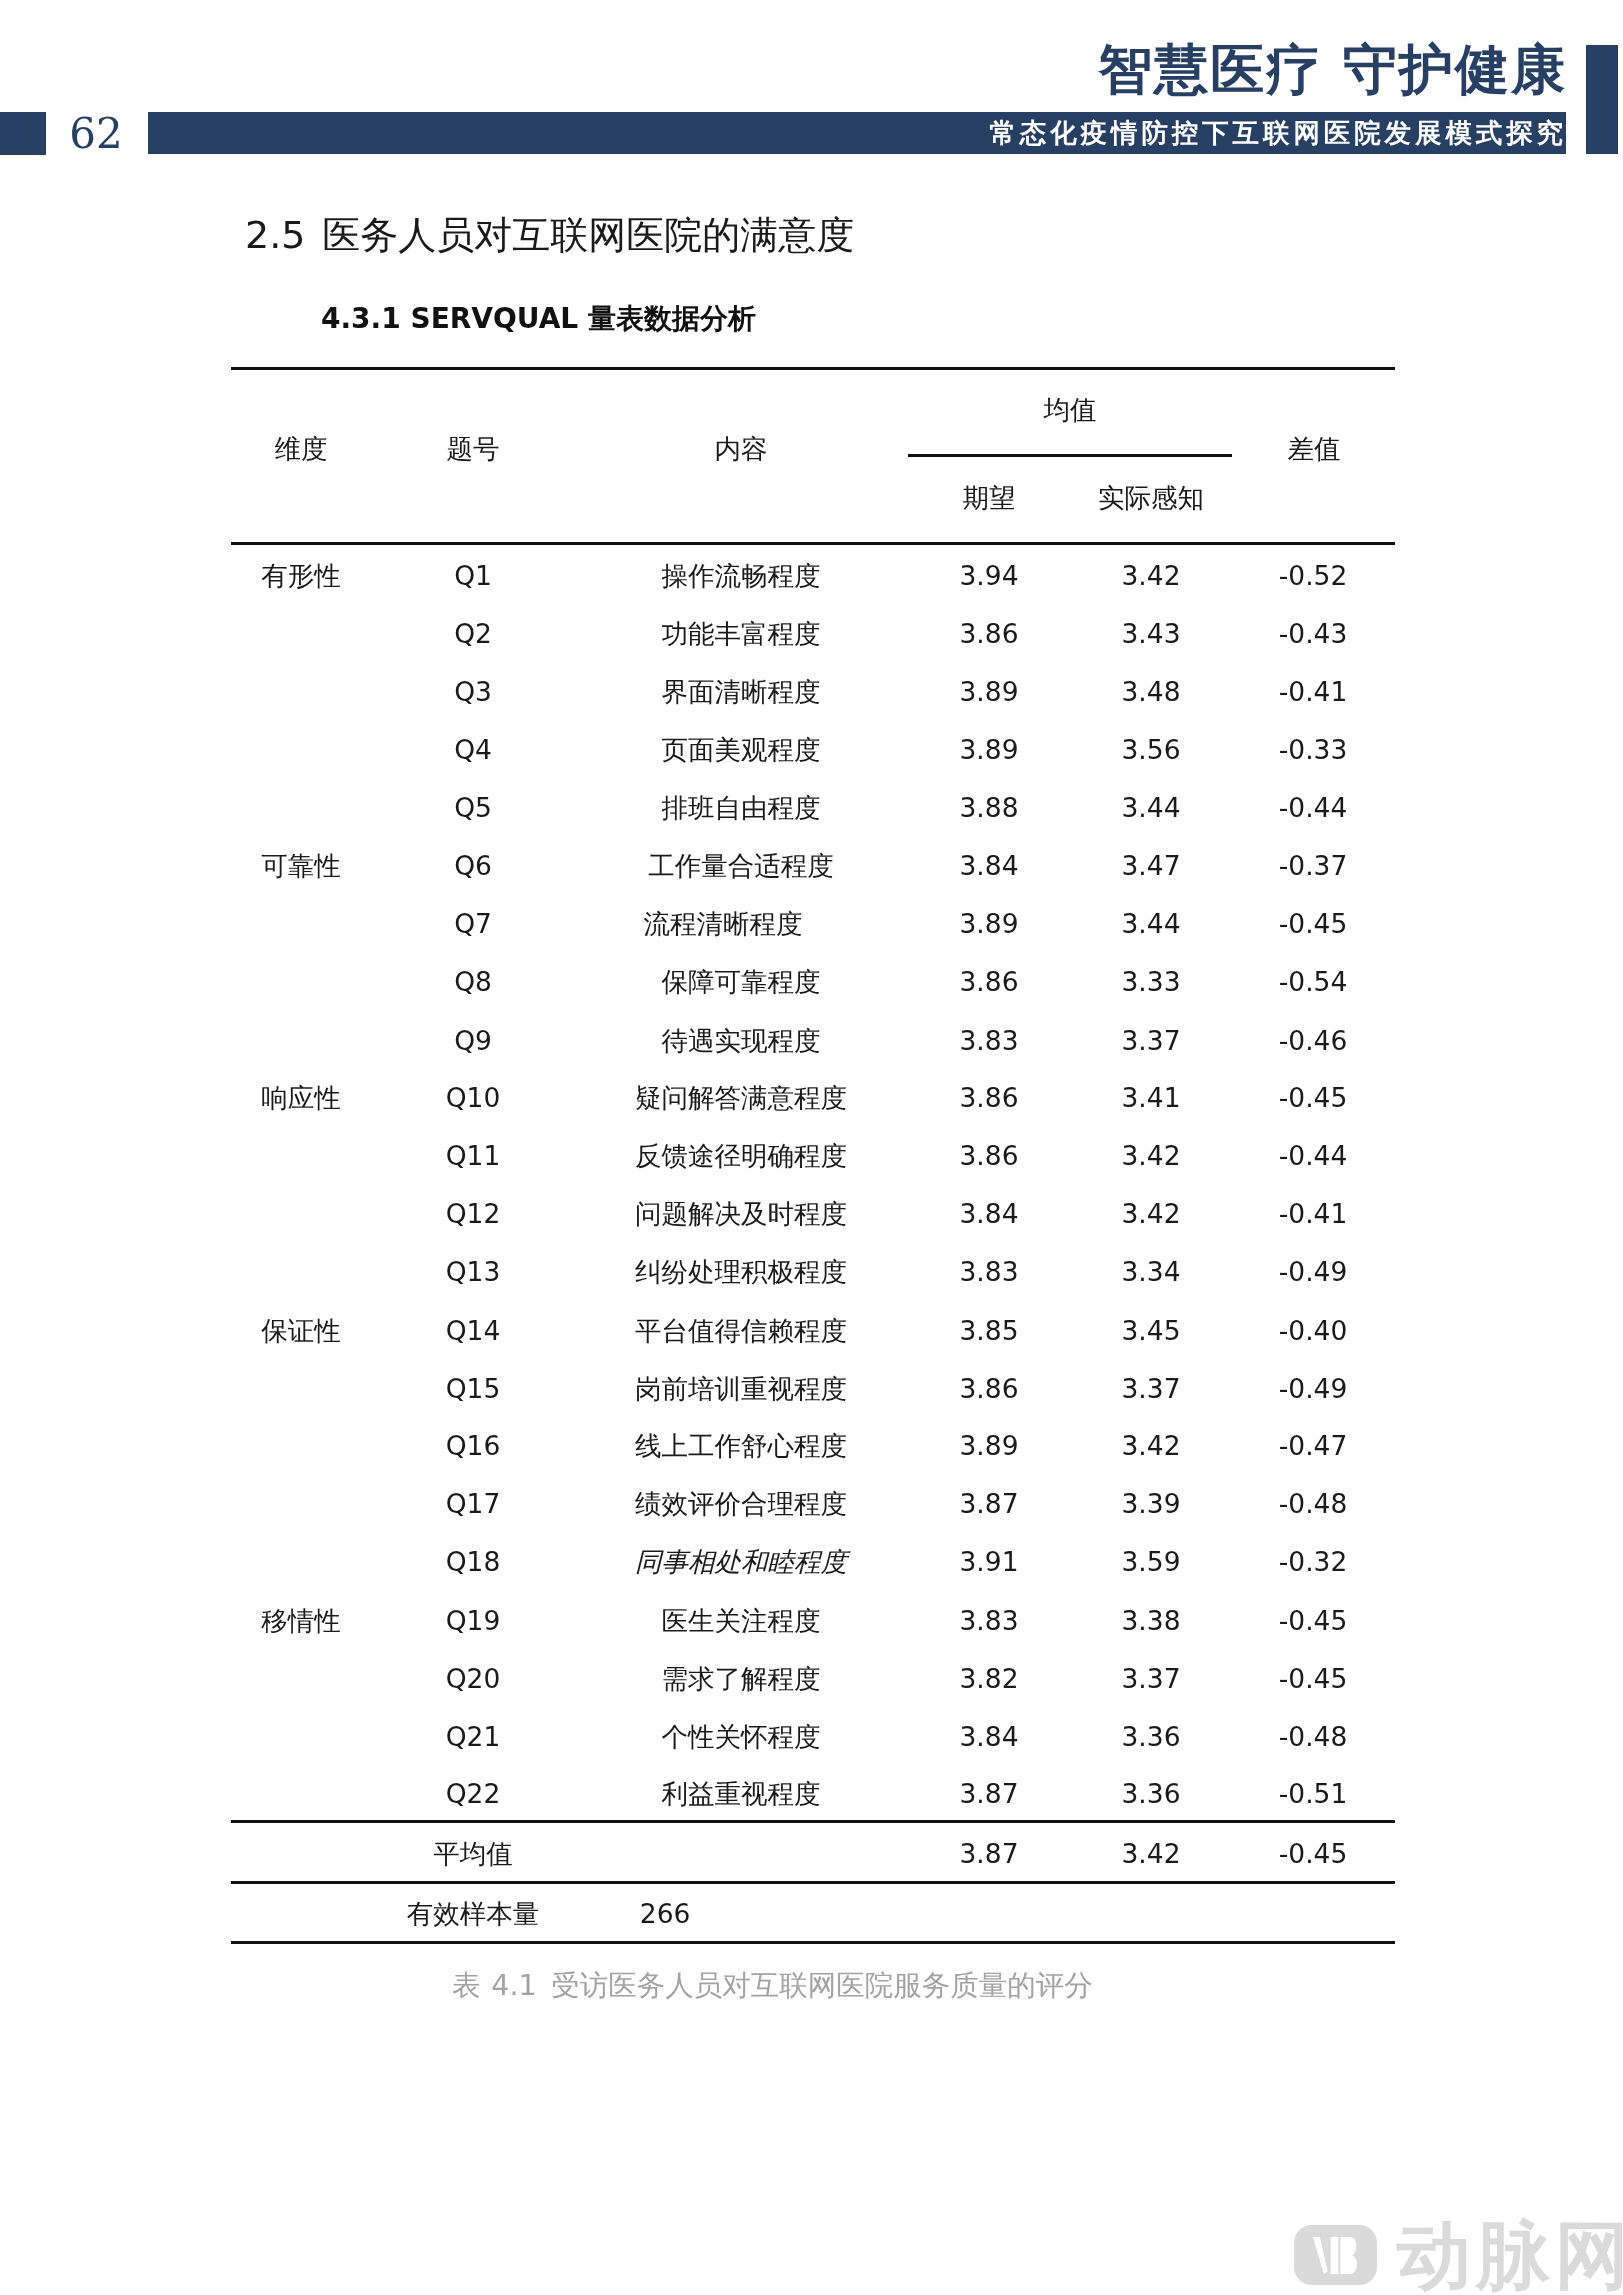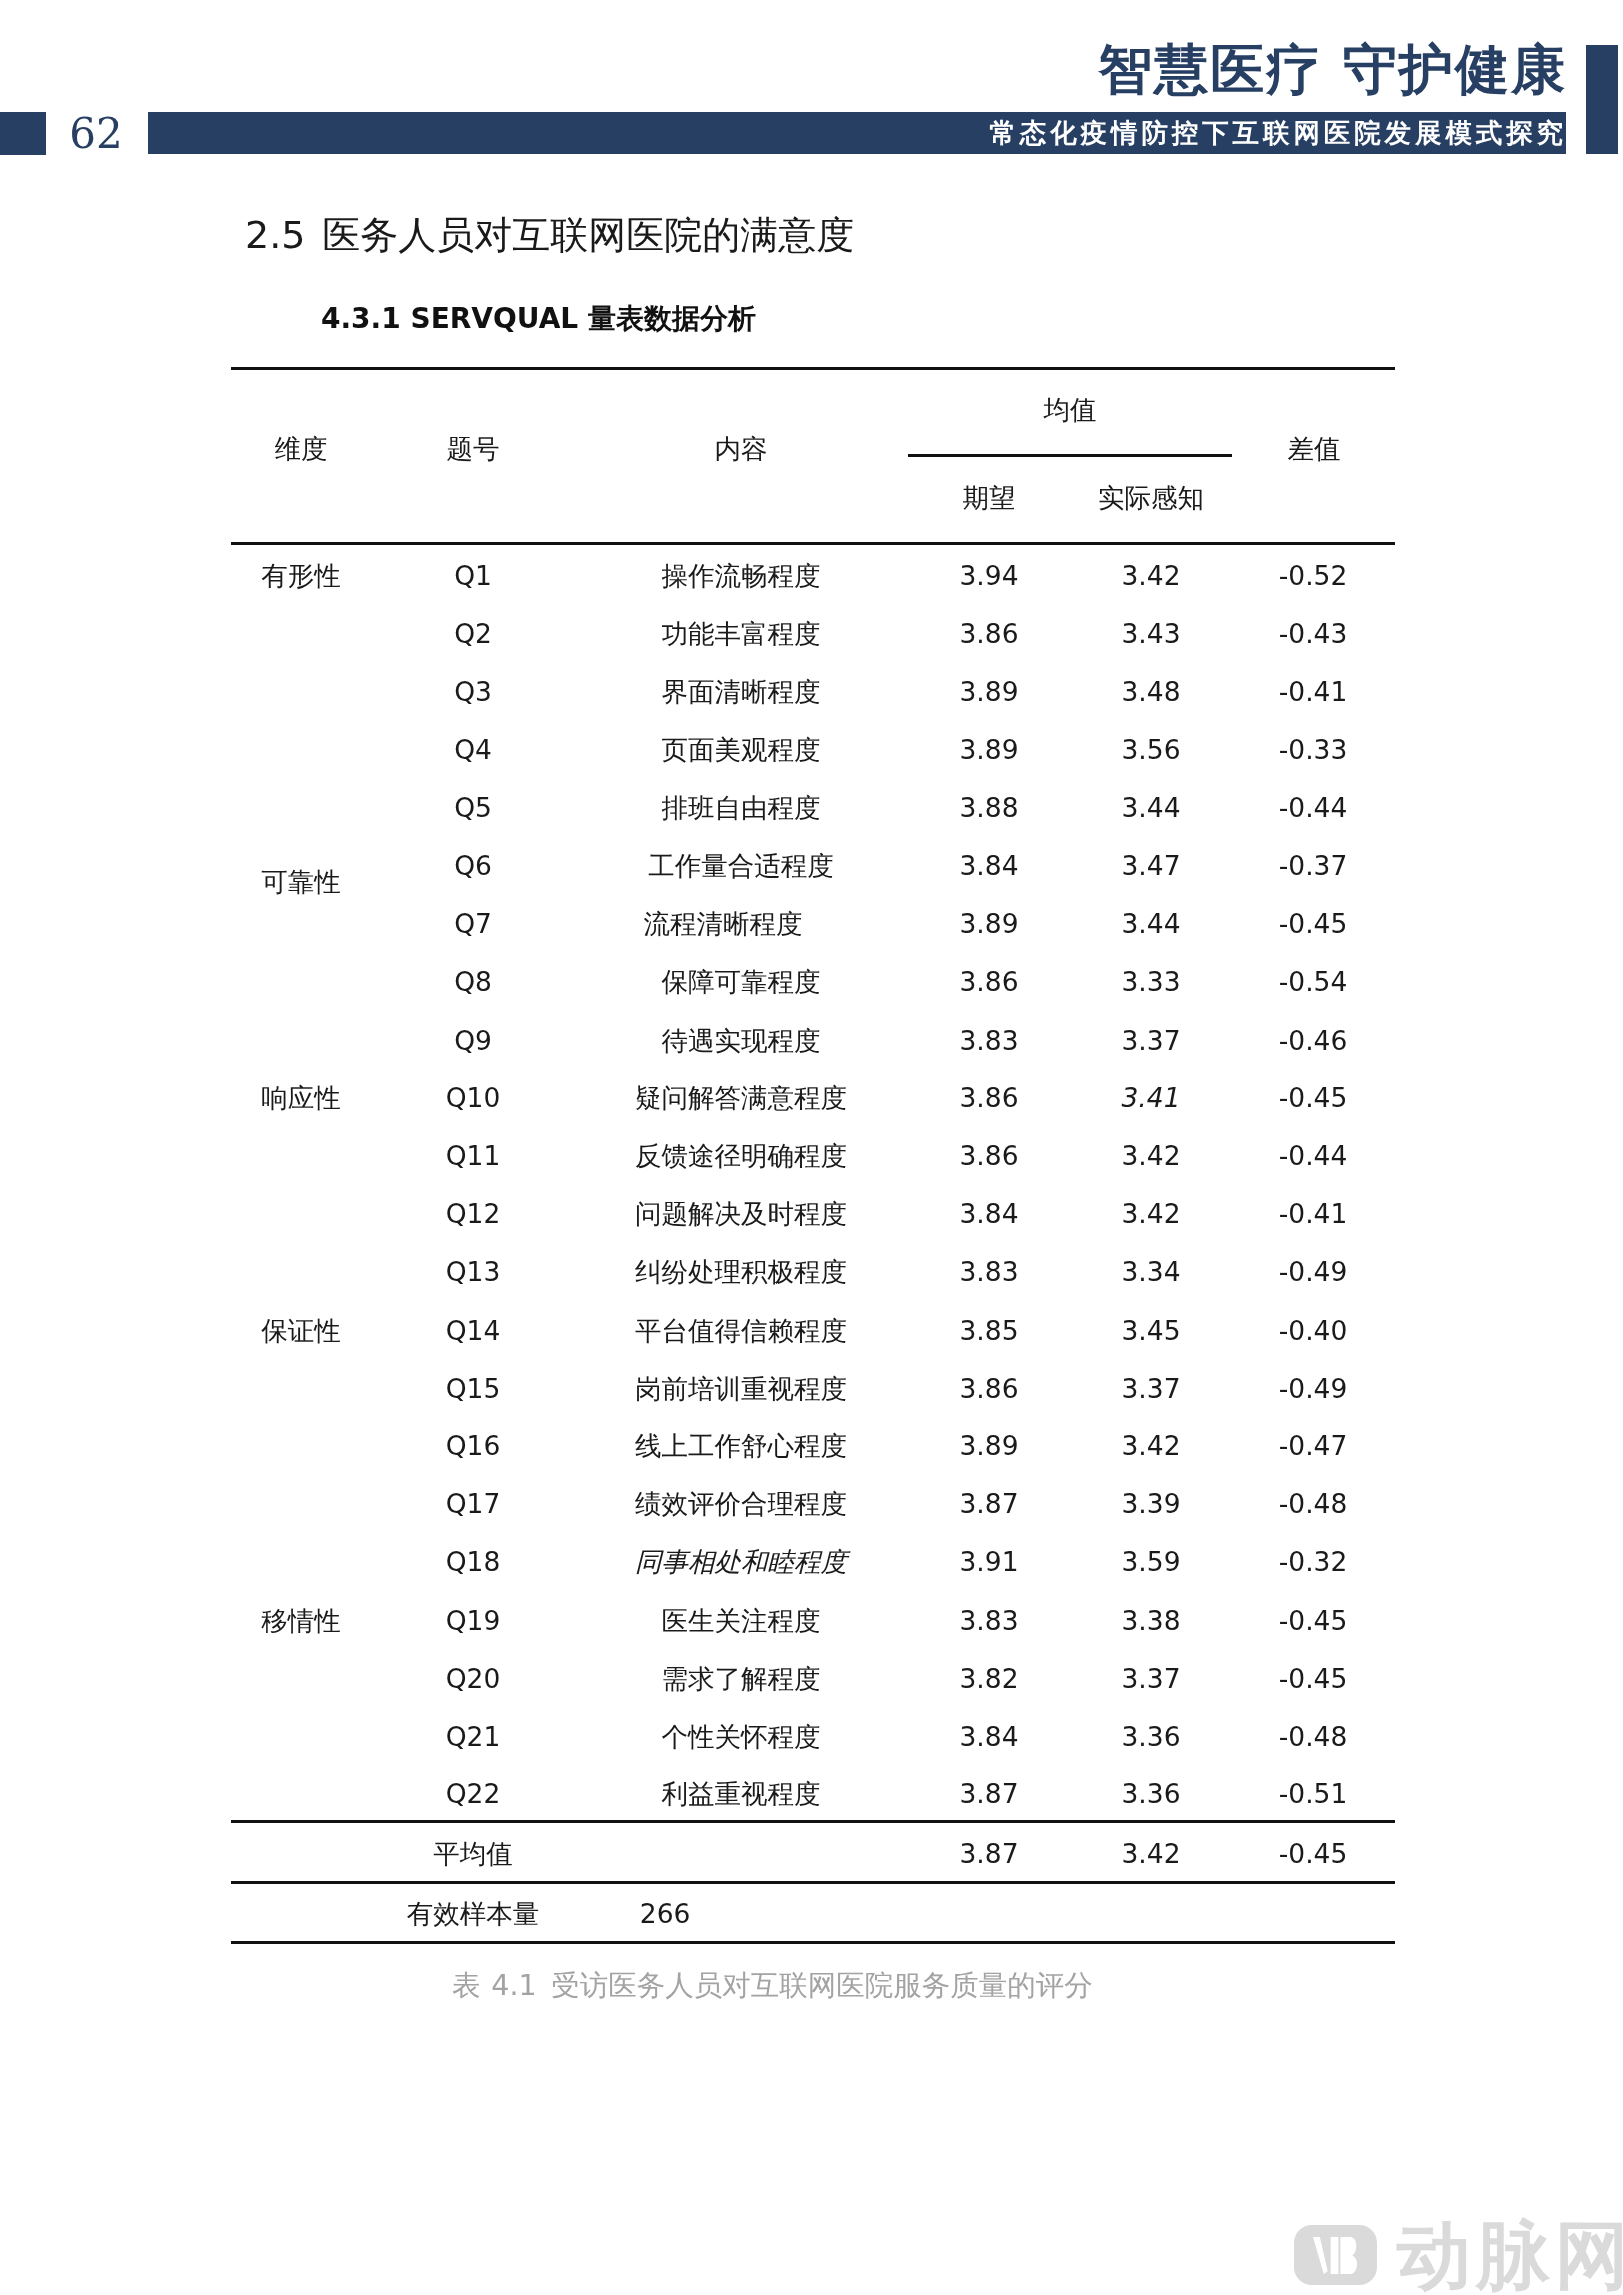--- a/index.html
+++ b/index.html
@@ -133,21 +133,21 @@
       </div>
       <div class="row" style="top: 779px;">
         <div class="cell" style="left: 301px;"></div>
         <div class="cell" style="left: 473px;">Q5</div>
         <div class="cell" style="left: 741px;">排班自由程度</div>
         <div class="cell" style="left: 989px;">3.88</div>
         <div class="cell" style="left: 1151px;">3.44</div>
         <div class="cell" style="left: 1313px;">-0.44</div>
       </div>
       <div class="row" style="top: 837px;">
-        <div class="cell" style="left: 301px; margin-top: 16px;">可靠性</div>
+        <div class="cell" style="left: 301px;">可靠性</div>
         <div class="cell" style="left: 473px;">Q6</div>
         <div class="cell" style="left: 741px;">工作量合适程度</div>
         <div class="cell" style="left: 989px;">3.84</div>
         <div class="cell" style="left: 1151px;">3.47</div>
         <div class="cell" style="left: 1313px;">-0.37</div>
       </div>
       <div class="row" style="top: 895px;">
         <div class="cell" style="left: 301px;"></div>
         <div class="cell" style="left: 473px;">Q7</div>
         <div class="cell" style="left: 723px;">流程清晰程度</div>
@@ -169,21 +169,21 @@
         <div class="cell" style="left: 741px;">待遇实现程度</div>
         <div class="cell" style="left: 989px;">3.83</div>
         <div class="cell" style="left: 1151px;">3.37</div>
         <div class="cell" style="left: 1313px;">-0.46</div>
       </div>
       <div class="row" style="top: 1069px;">
         <div class="cell" style="left: 301px;">响应性</div>
         <div class="cell" style="left: 473px;">Q10</div>
         <div class="cell" style="left: 741px;">疑问解答满意程度</div>
         <div class="cell" style="left: 989px;">3.86</div>
-        <div class="cell" style="left: 1151px; font-style: italic;">3.41</div>
+        <div class="cell" style="left: 1151px;">3.41</div>
         <div class="cell" style="left: 1313px;">-0.45</div>
       </div>
       <div class="row" style="top: 1127px;">
         <div class="cell" style="left: 301px;"></div>
         <div class="cell" style="left: 473px;">Q11</div>
         <div class="cell" style="left: 741px;">反馈途径明确程度</div>
         <div class="cell" style="left: 989px;">3.86</div>
         <div class="cell" style="left: 1151px;">3.42</div>
         <div class="cell" style="left: 1313px;">-0.44</div>
       </div>

